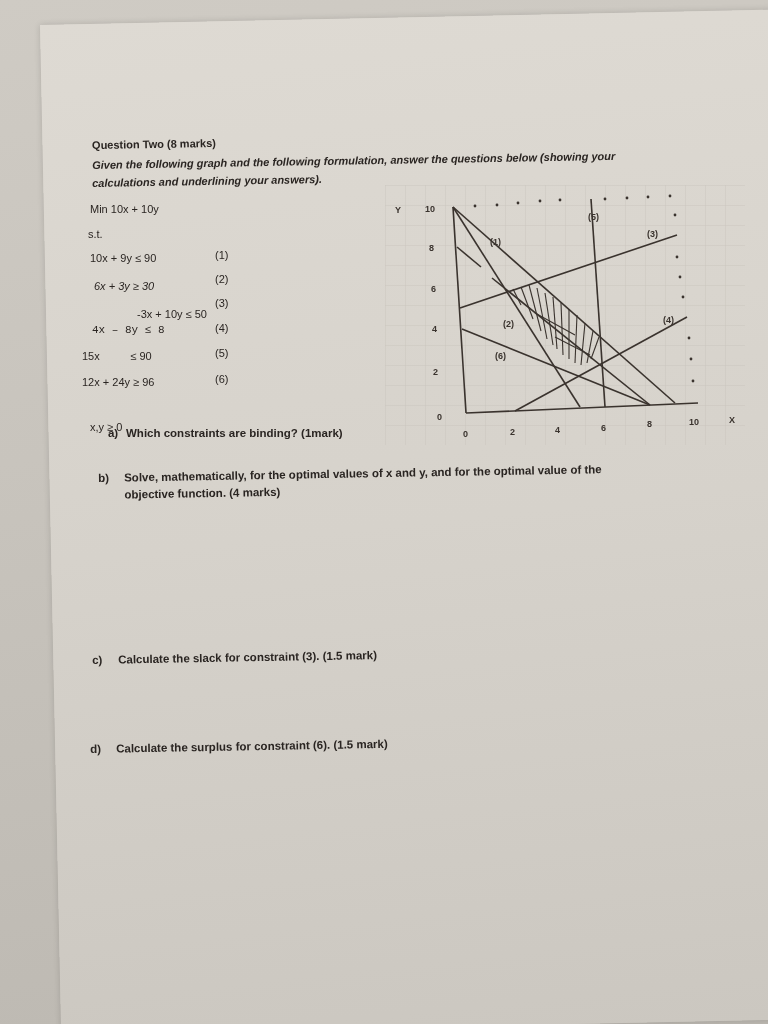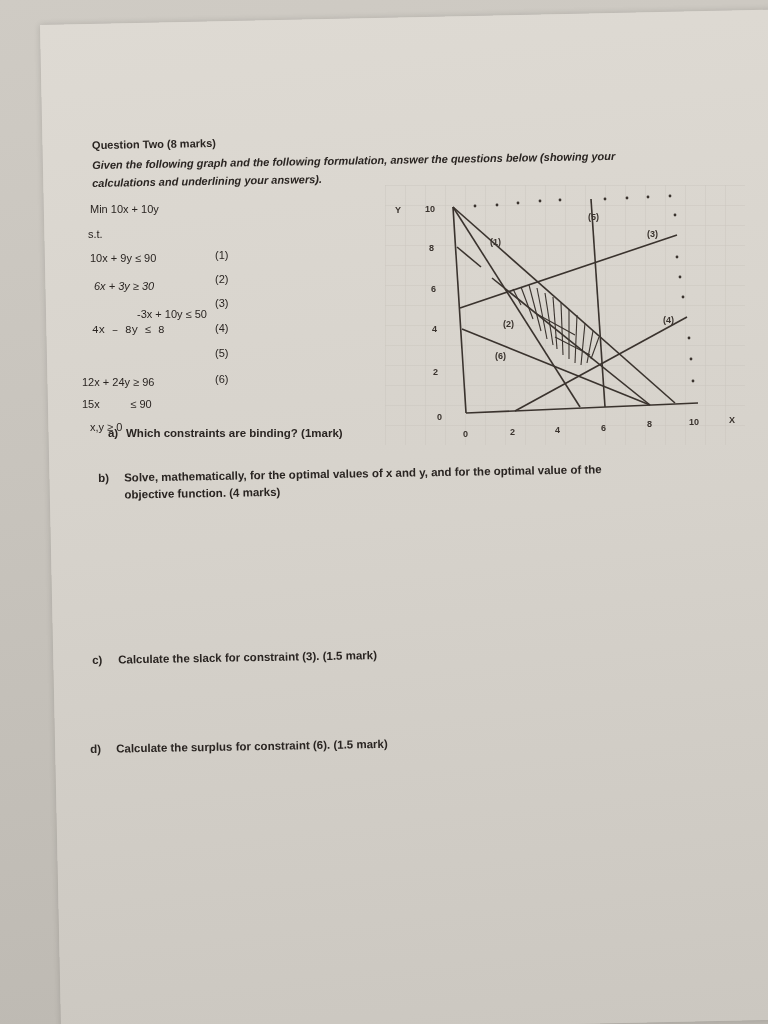--- a/index.html
+++ b/index.html
@@ -39,21 +39,21 @@
 <div class="abs eq" style="left:88px; top:228px;text-align:right;">s.t.</div>
 
 <div class="abs eq" style="left:90px; top:252px;">10x +  9y ≤ 90</div>
 <div class="abs num" style="left:215px; top:249px;">(1)</div>
 <div class="abs eq" style="left:94px; top:280px;font-style:italic;">6x +  3y ≥ 30</div>
 <div class="abs num" style="left:215px; top:273px;">(2)</div>
 <div class="abs eq" style="left:90px; top:308px;margin-left:47px;">-3x + 10y ≤ 50</div>
 <div class="abs num" style="left:215px; top:297px;">(3)</div>
 <div class="abs eq" style="left:92px; top:324px;font-family:Liberation Mono, monospace;">4x –  8y ≤  8</div>
 <div class="abs num" style="left:215px; top:322px;">(4)</div>
-<div class="abs eq" style="left:82px; top:350px; white-space:pre;margin-top:48px;">15x          ≤ 90</div>
+<div class="abs eq" style="left:82px; top:350px; white-space:pre;">15x          ≤ 90</div>
 <div class="abs num" style="left:215px; top:347px;">(5)</div>
 <div class="abs eq" style="left:82px; top:376px;">12x + 24y ≥ 96</div>
 <div class="abs num" style="left:215px; top:373px;">(6)</div>
 <div class="abs eq" style="left:90px; top:421px;">x,y ≥ 0</div>
 
 <div class="abs q" style="left:100px; top:425px;text-align:center;">
   <span class="lab">a)</span><span>Which constraints are binding? (1mark)</span>
 </div>
 
 <div class="abs q" style="left:98px; top:470px; transform:rotate(-1deg); transform-origin:0 0;">

